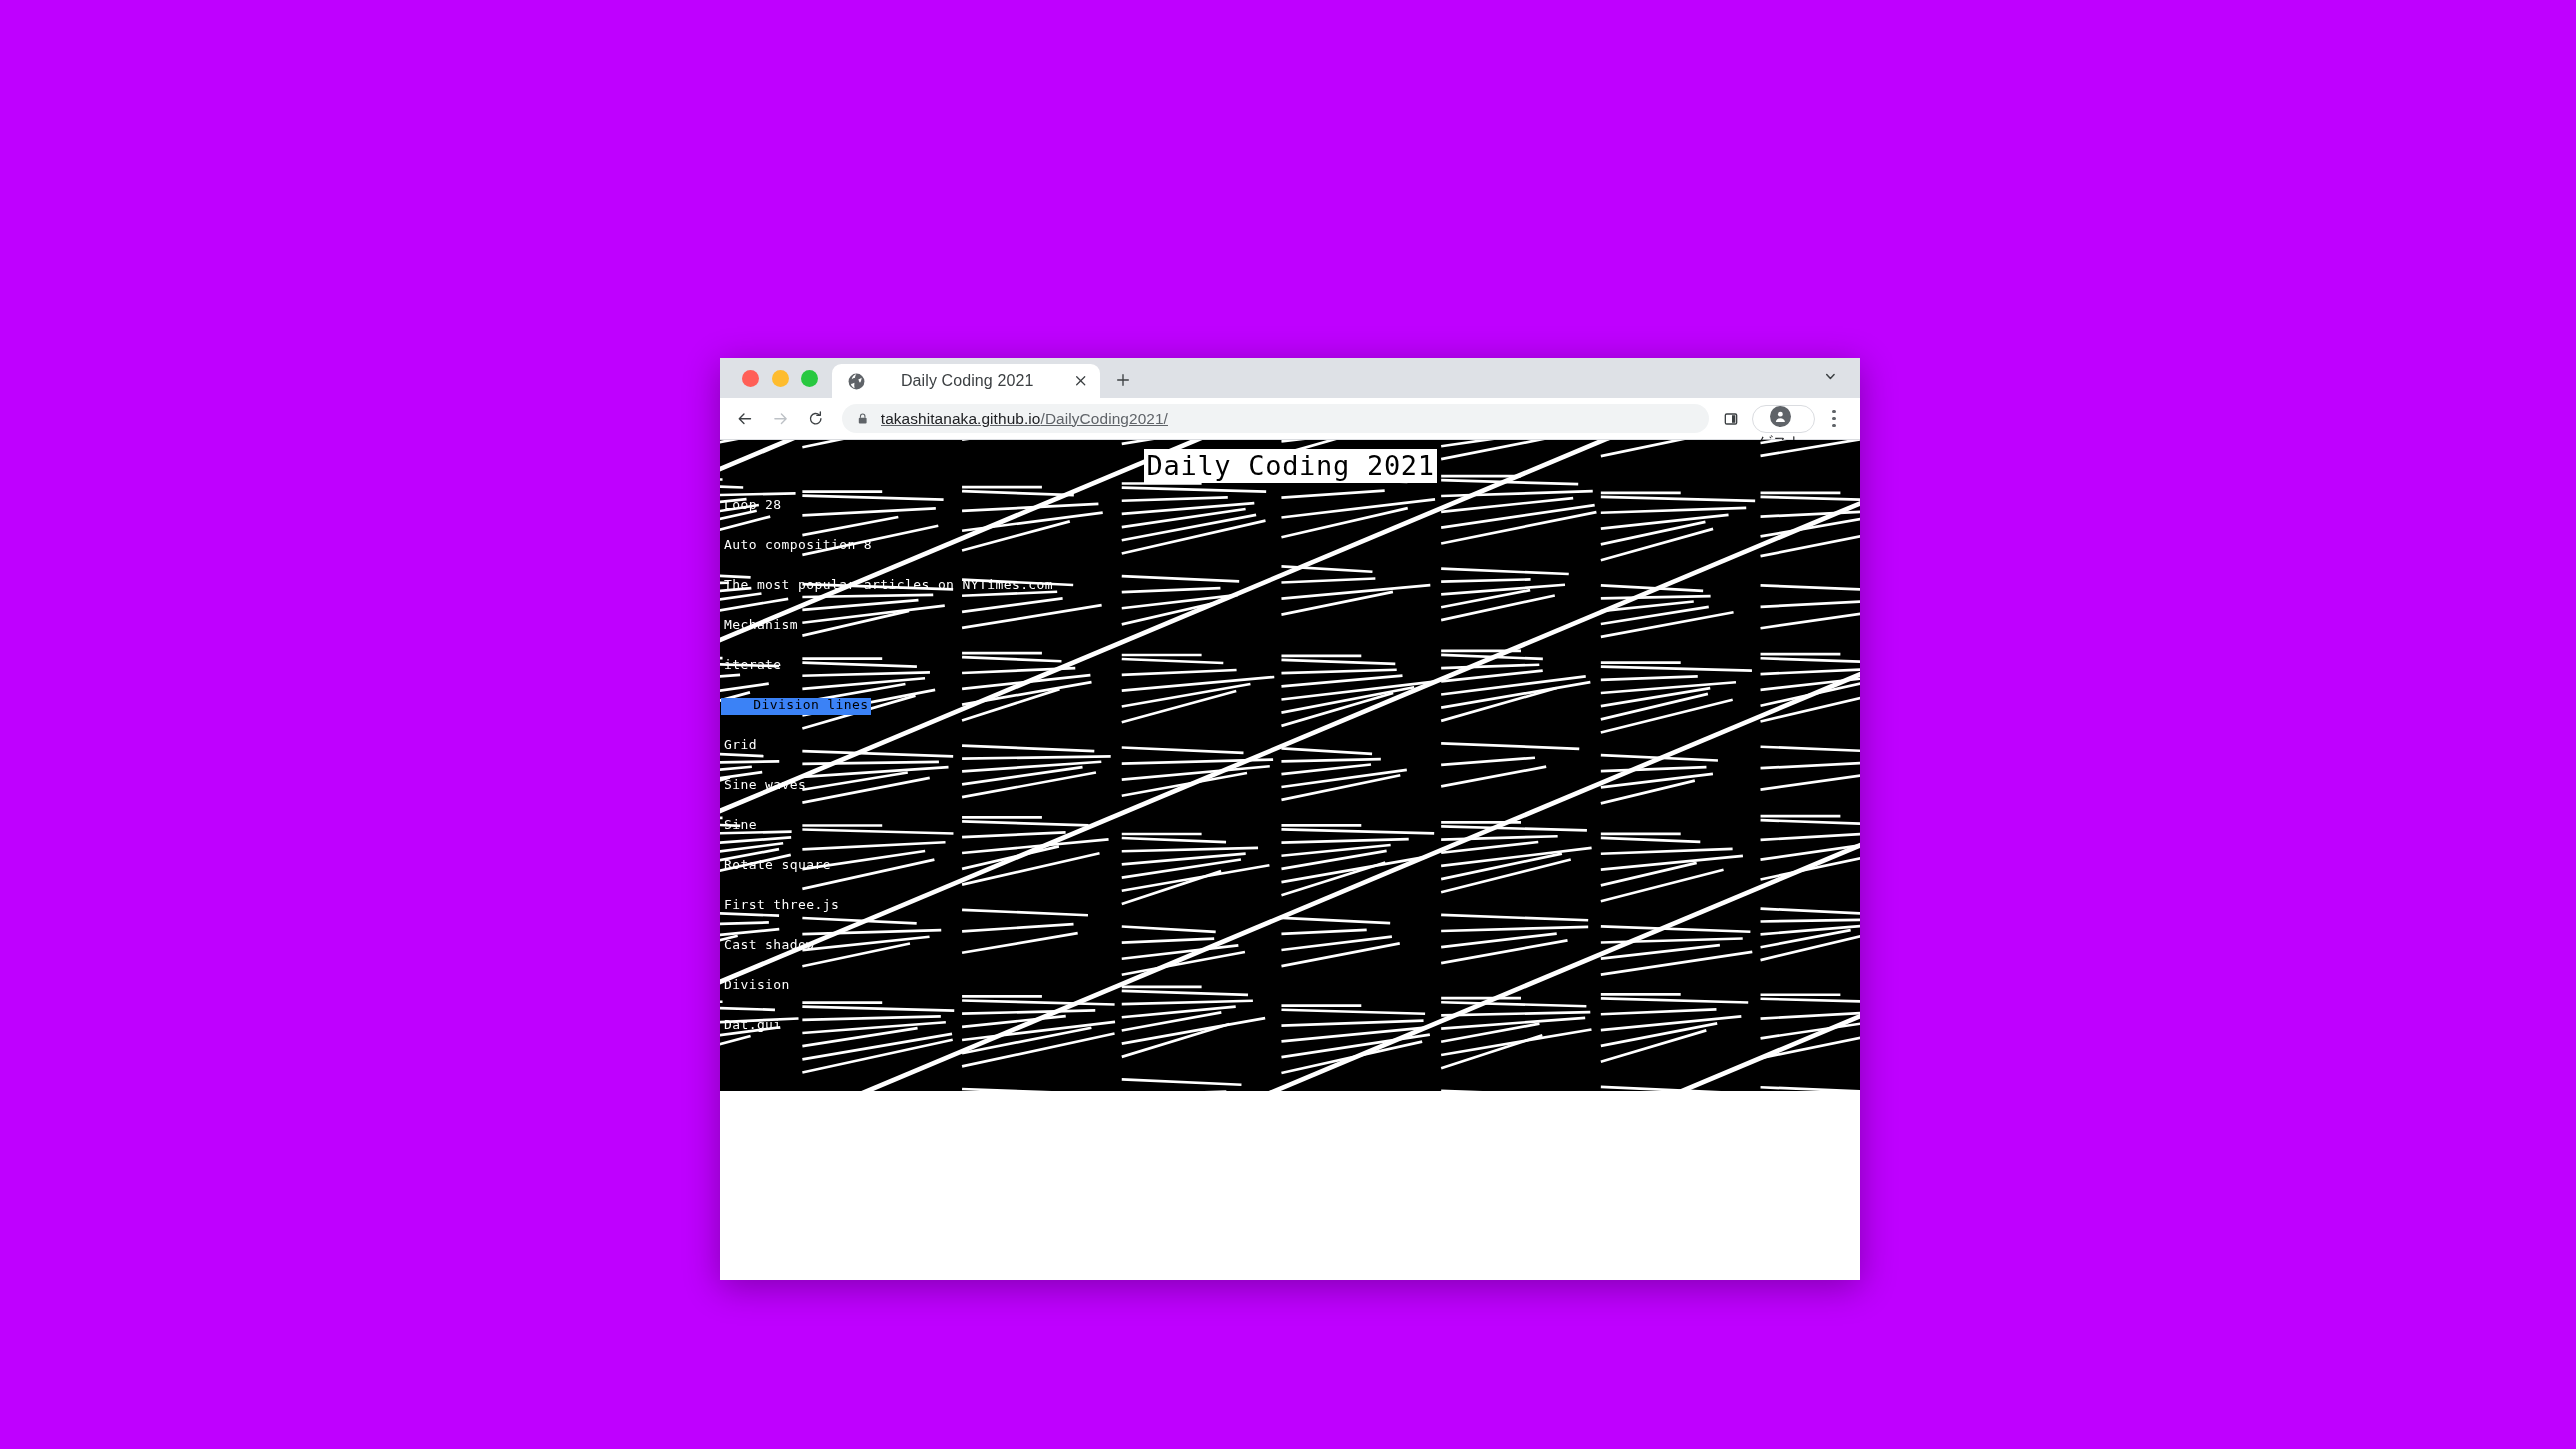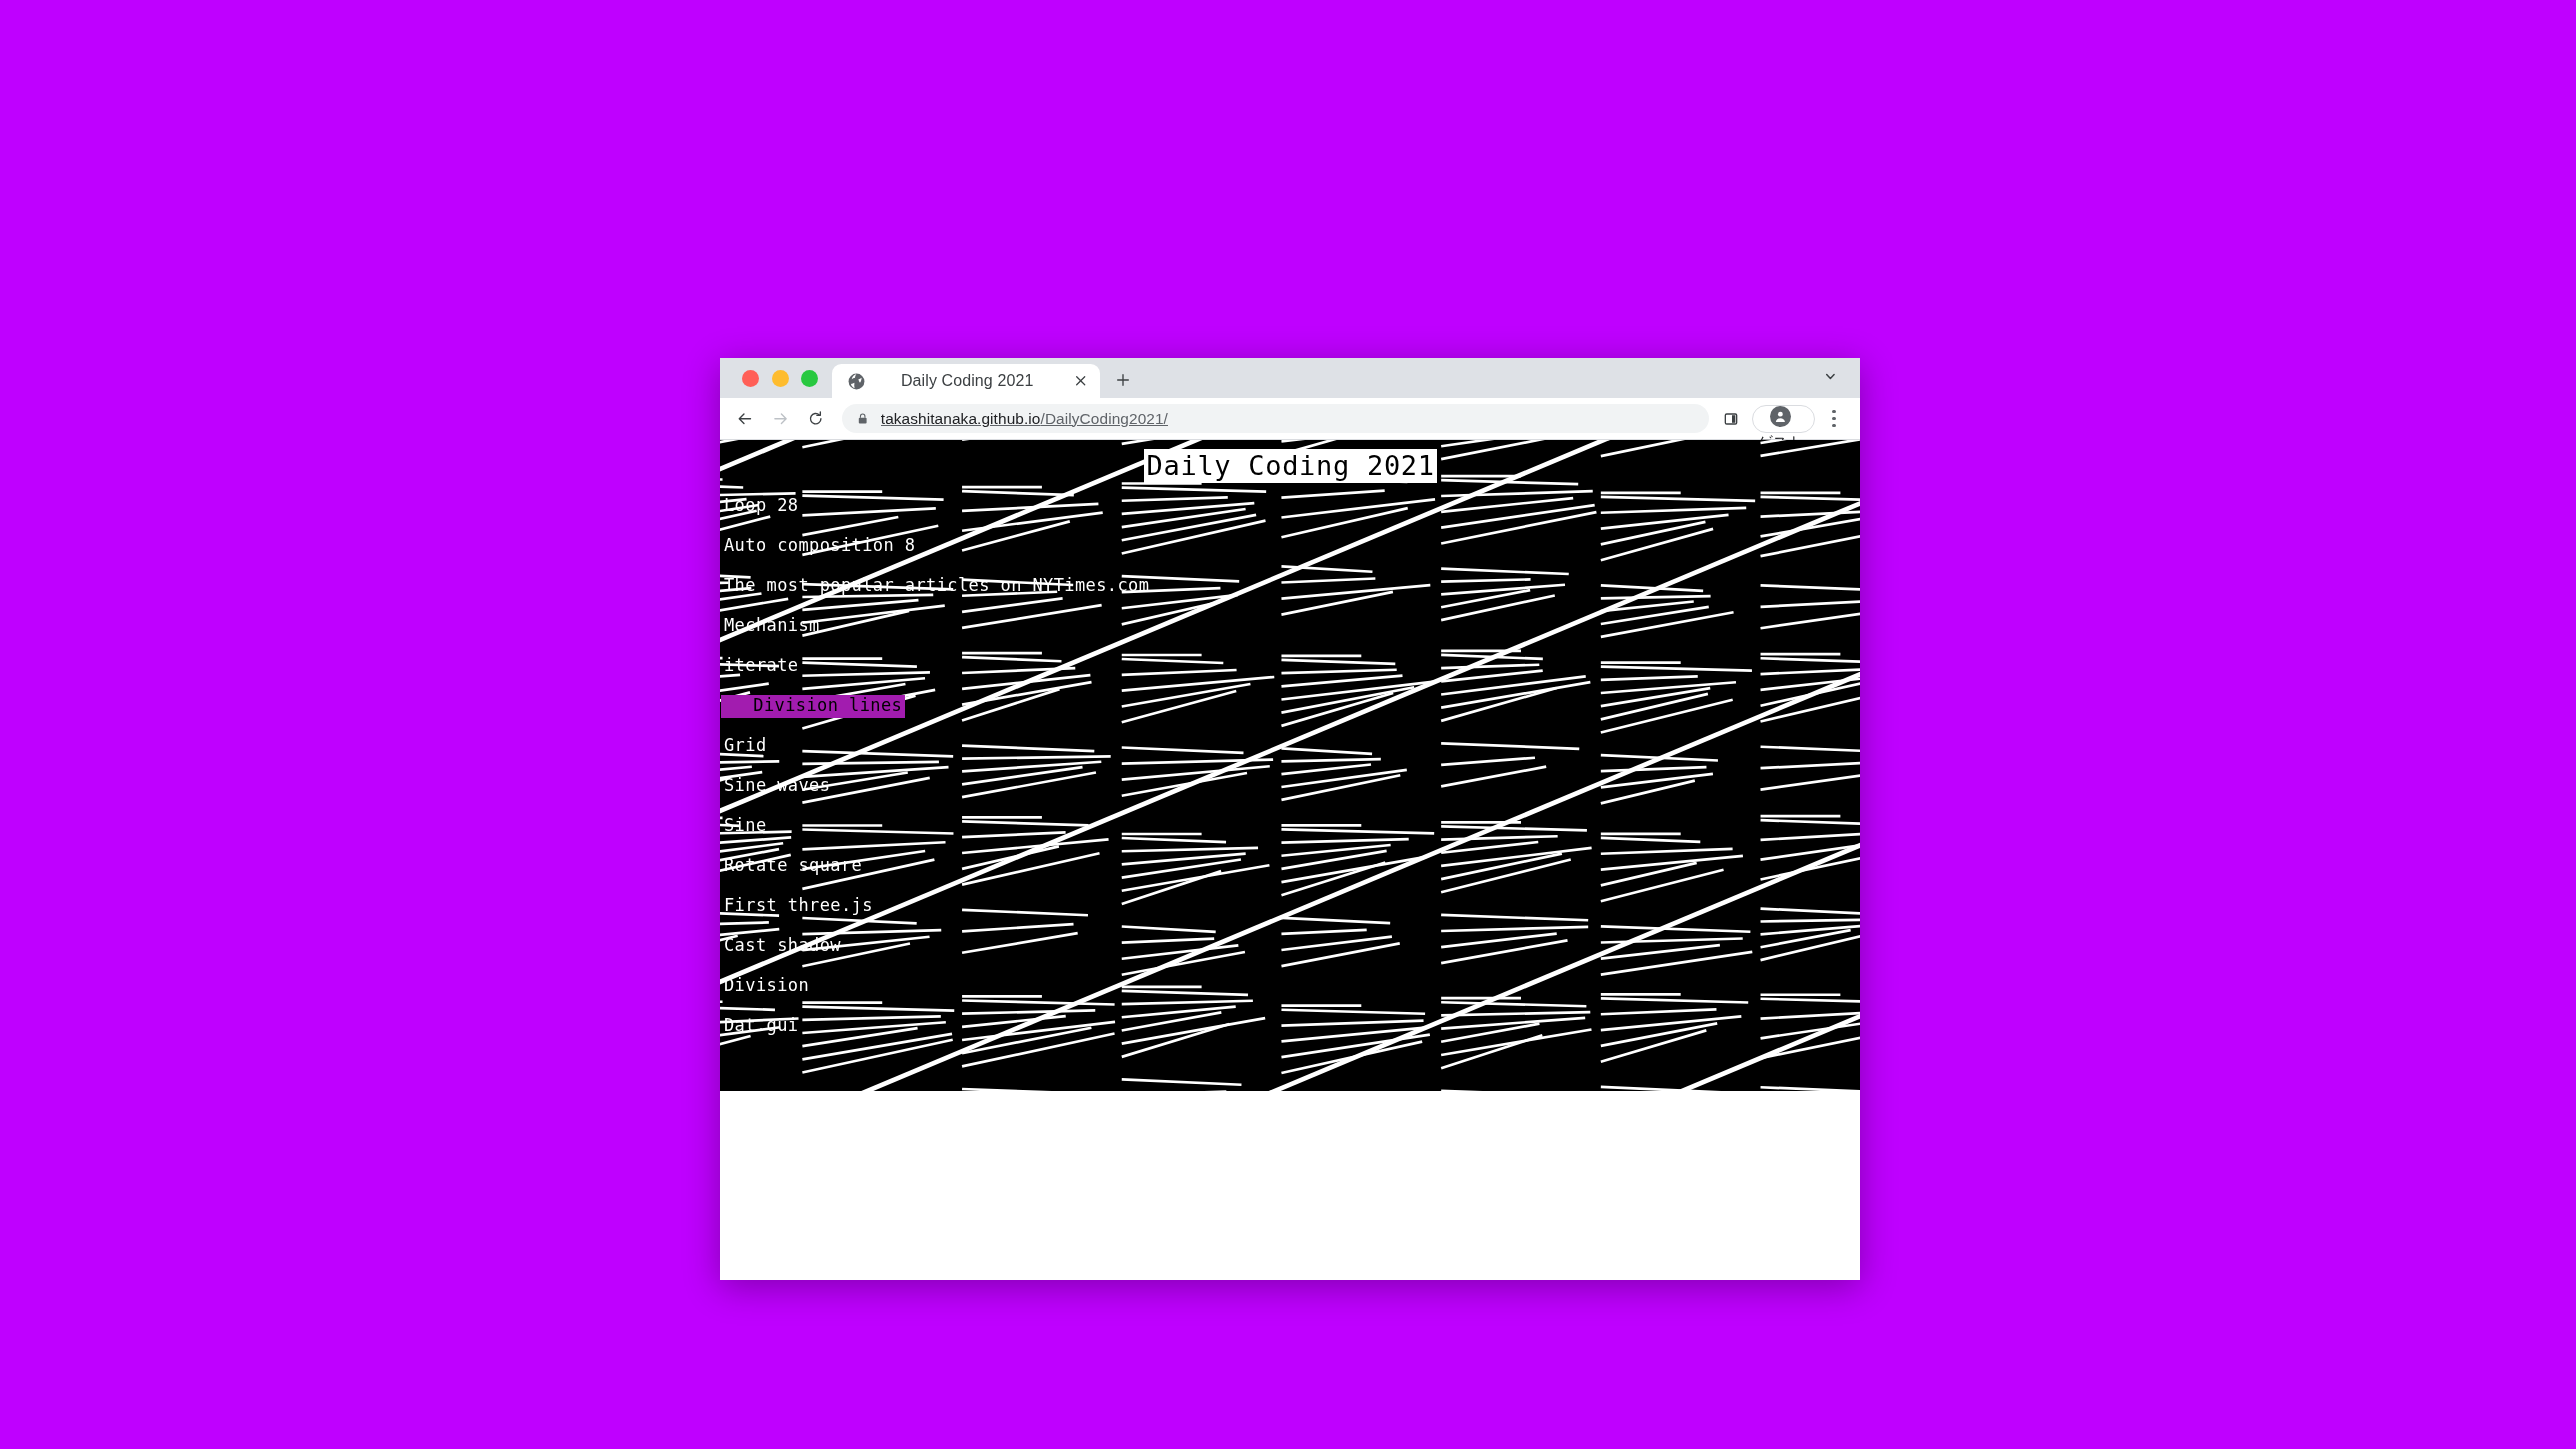--- a/index.html
+++ b/index.html
@@ -230,33 +230,33 @@
     white-space: nowrap;
   }
 
   #link-list { list-style: none; margin: 4px 0 0 0; padding: 0; }
 
   .link-row { height: 40px; display: flex; align-items: center; }
 
   .link-item {
     display: inline-block;
     font-family: "DejaVu Sans Mono", "Liberation Mono", monospace;
-    font-size: 17px;
+    font-size: 13px;
     line-height: 1.15;
     color: #ffffff;
     background: transparent;
     padding: 0.7px 2.7px 2px 2.7px;
     margin-left: 1.3px;
     letter-spacing: 0.4px;
     white-space: nowrap;
     text-decoration: none;
   }
   .link-item.is-highlighted {
     color: #000000;
-    background: #a21caf;
+    background: #3b82f6;
     padding-left: 32px;
   }
 </style>
 </head>
 <body>
 
 <div id="browser-window">
 
   <div id="tab-strip">
 

